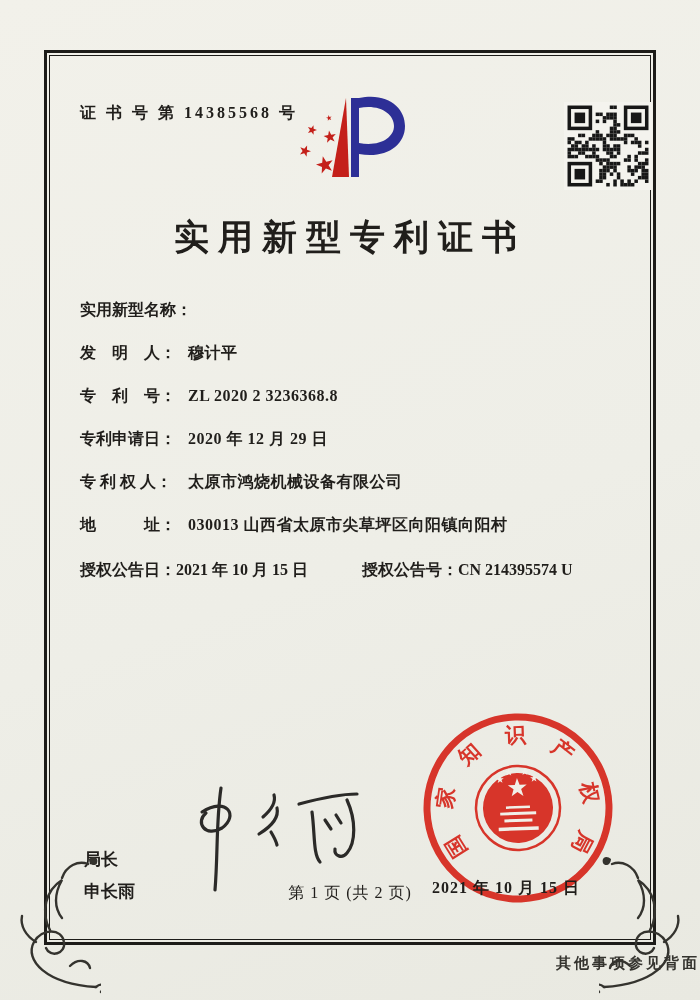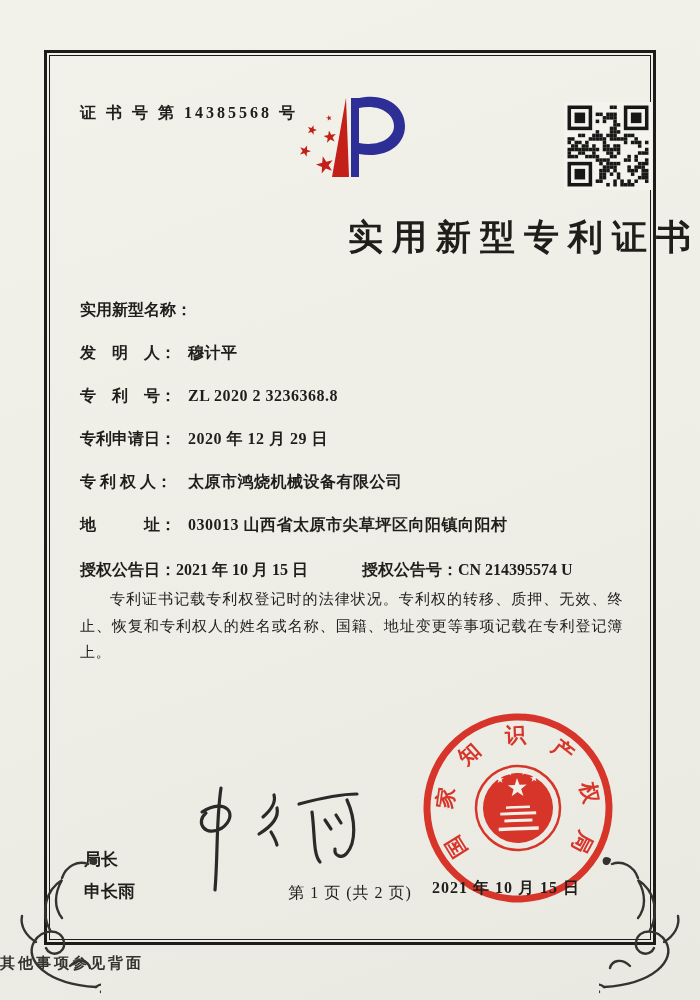--- a/index.html
+++ b/index.html
@@ -14,21 +14,21 @@
     border:3px solid #1d1c19; box-sizing:border-box;
   }
   .frame-inner{
     position:absolute; inset:2px; border:1px solid #1d1c19;
   }
   .abs{position:absolute;}
   .cert-no{
     left:80px; top:103px; font-size:16px; font-weight:600; letter-spacing:3px;
   }
   .title{
-    left:0; top:214px; width:700px; text-align:right;
+    left:0; top:214px; width:700px; text-align:center;
     font-size:35px; font-weight:700; letter-spacing:9px;
   }
   .fields{left:80px; top:300px; width:545px;}
   .field-row{
     display:flex; align-items:baseline; height:43px;
     font-size:16px; font-weight:600;
   }
   .field-label{white-space:pre; width:108px; flex:none;}
   .field-value{white-space:pre; letter-spacing:0.5px;}
   .grant-row{
@@ -46,21 +46,21 @@
   .seal-svg{left:418px; top:708px; opacity:0.93; transform:rotate(-2deg);}
   .seal-date{
     left:432px; top:878px; font-size:16px; font-weight:600; letter-spacing:1px;
     z-index:5; white-space:pre;
   }
   .page-footer{
     left:0; top:883px; width:700px; text-align:center;
     font-size:16px; letter-spacing:1px;
   }
   .back-note{
-    left:0; top:954px; width:700px; text-align:left;
+    left:0; top:954px; width:700px; text-align:right;
     font-size:15px; font-weight:600; letter-spacing:3px; color:#34332e;
   }
   .flourish{z-index:4;}
   .logo-svg{left:268px; top:93px;}
   .qr-svg{left:564px; top:102px;}
 </style>
 </head>
 <body>
 
 <div class="page">
@@ -287,21 +287,20 @@
       <span class="field-value">030013 山西省太原市尖草坪区向阳镇向阳村</span>
     </div>
   </div>
 
   <div class="abs grant-row">
     <span><span>授权公告日：</span><span>2021 年 10 月 15 日</span></span>
     <span class="grant-pair2"><span>授权公告号：</span><span>CN 214395574 U</span></span>
   </div>
 
   <div class="abs paragraphs">
-    <p>专利证书记载专利权登记时的法律状况。专利权的转移、质押、无效、终止、恢复和专利权人的姓名或名称、国籍、地址变更等事项记载在专利登记簿上。</p>
   </div>
 
   <div class="abs signer">
     <div>局长</div>
     <div>申长雨</div>
   </div>
 
   <svg class="abs signature-svg" width="210" height="125" viewBox="0 0 210 125">
     <g fill="none" stroke="#2b2a28" stroke-width="3.2" stroke-linecap="round" stroke-linejoin="round">
       <path d="M46,16 C41,50 43,82 40,118"></path>

